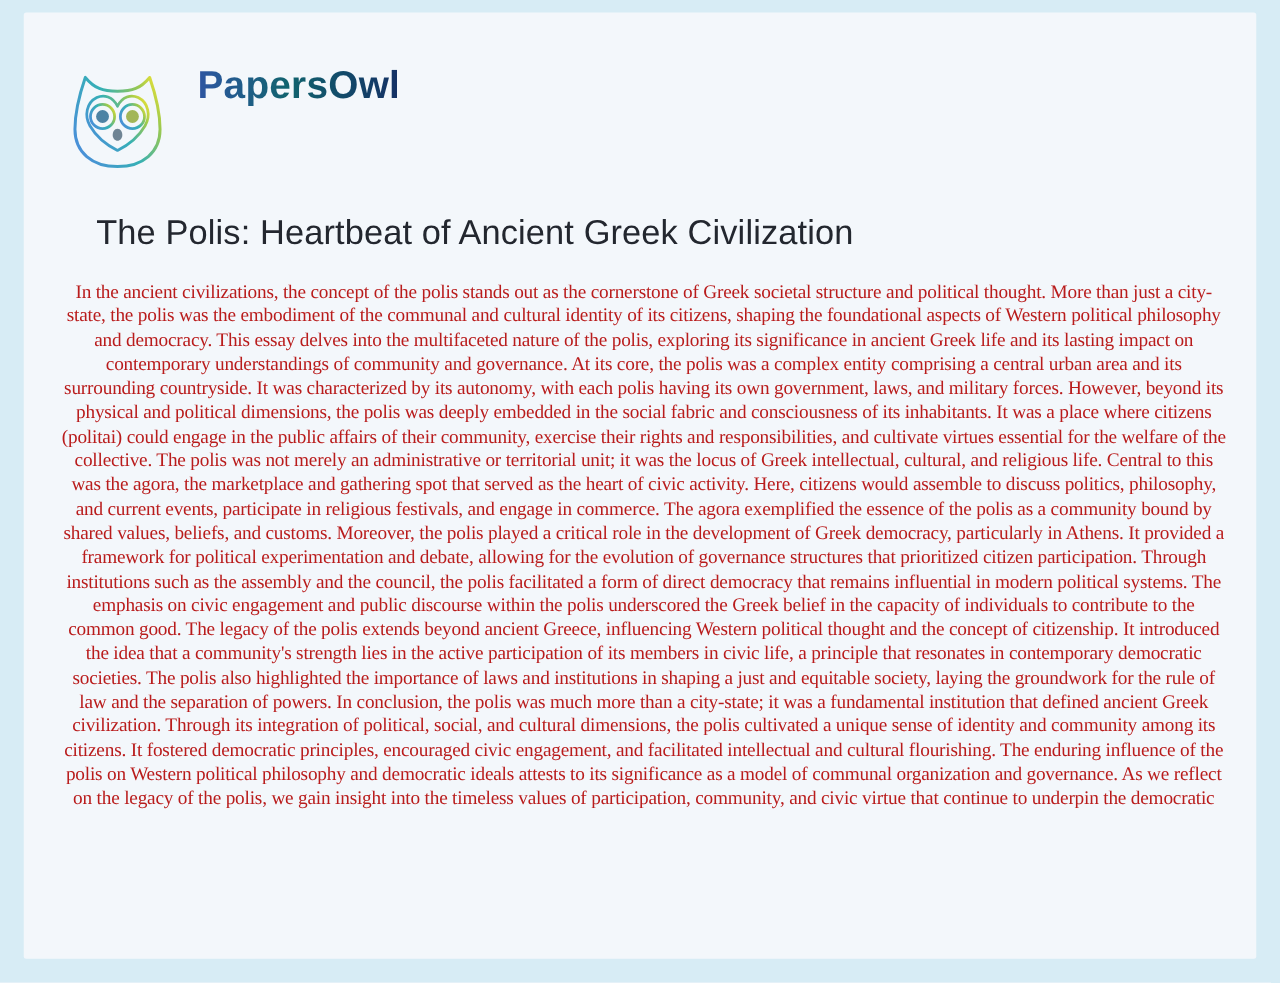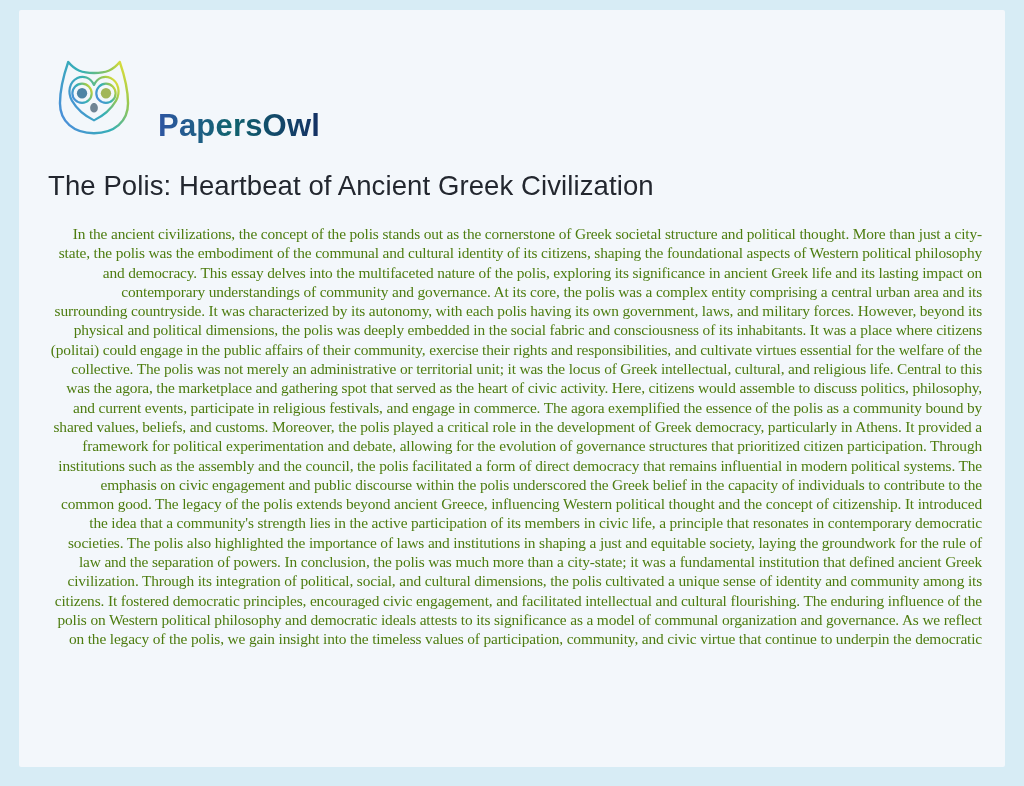--- a/index.html
+++ b/index.html
@@ -12,21 +12,21 @@
   }
   .page {
     position:absolute;
     left:19px; right:19px; top:10px; bottom:19px;
     background:#f3f7fb;
     border-radius:2px;
     padding:36px 30px 0 29px;
   }
   .header {
     display:flex;
-    align-items:flex-end;
+    align-items:flex-start;
     gap:18px;
     margin-bottom:26px;
   }
   .logo-wrap {
     width:92px; height:96px;
     flex:0 0 auto;
     margin-top:2px;
   }
   .logo-wrap svg { width:100%; height:100%; }
   .header-text { padding-top:4px; }
@@ -48,28 +48,29 @@
     color:#73a9e3;
     text-decoration:none;
     letter-spacing:0.2px;
   }
   .article-title {
     font-size:27.5px;
     font-weight:400;
     color:#23272f;
     letter-spacing:0.1px;
     margin-bottom:22px;
+    margin-left:29px;
   }
   .article-body {
     font-family:"Liberation Serif", serif;
     font-size:15.4px;
     line-height:19.3px;
-    color:#4d7c0f;
+    color:#b91c1c;
     letter-spacing:-0.15px;
-    text-align:right;
+    text-align:center;
     width:934px;
   }
 </style>
 </head>
 <body>
 
 <div class="page">
 
   <div class="header">
     <div class="logo-wrap">

